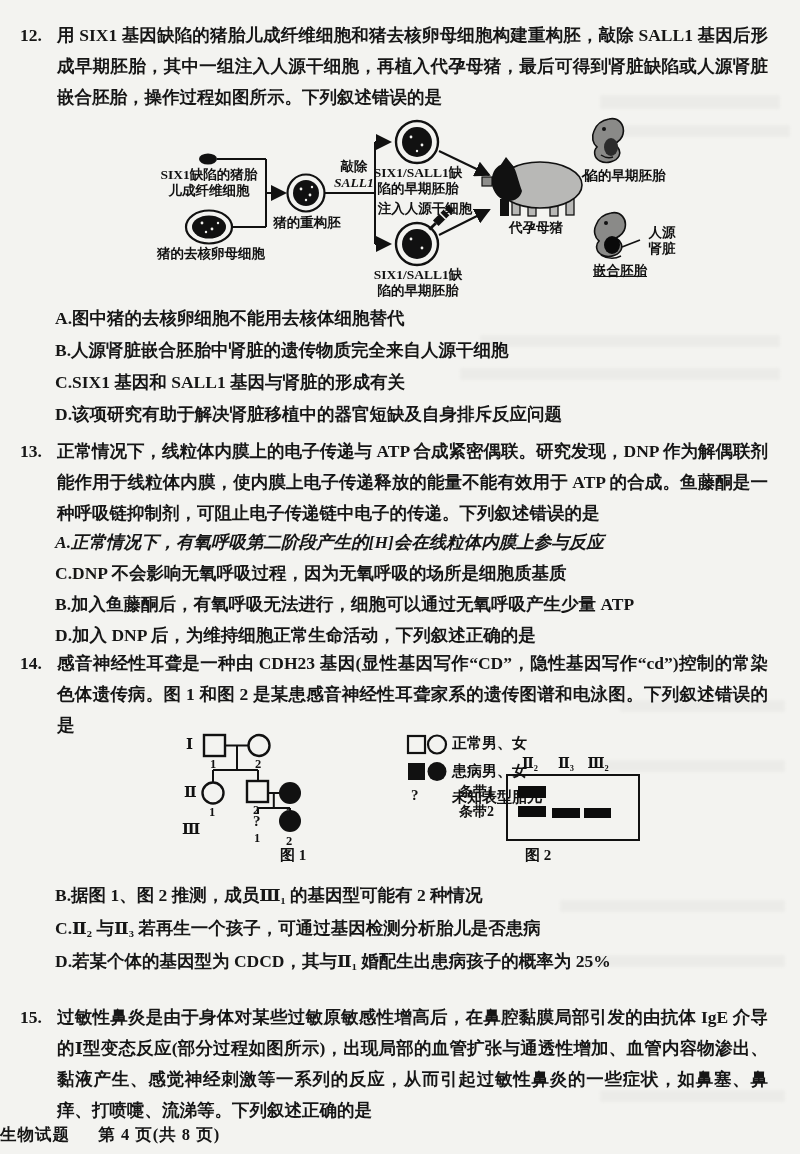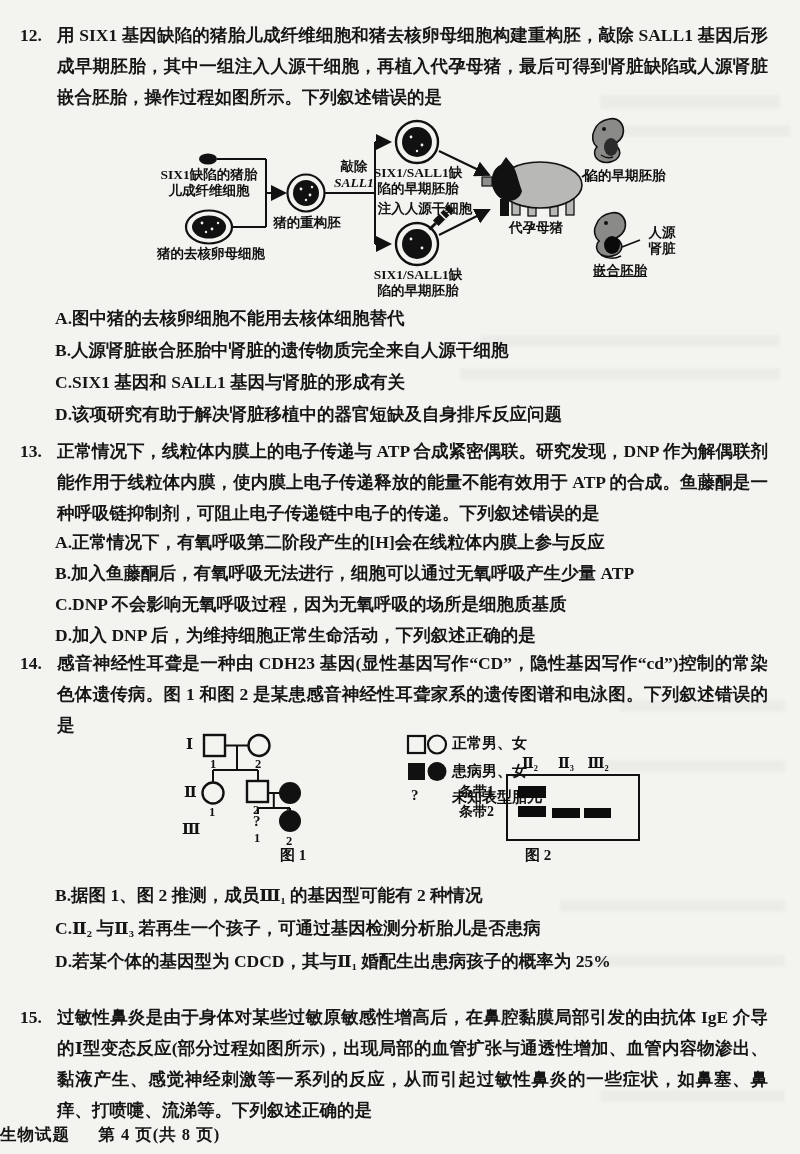--- a/index.html
+++ b/index.html
@@ -172,23 +172,23 @@
     <div class="opt-row" style="height:32px;line-height:32px;"><span>B.</span><span>人源肾脏嵌合胚胎中肾脏的遗传物质完全来自人源干细胞</span></div>
     <div class="opt-row" style="height:32px;line-height:32px;"><span>C.</span><span>SIX1 基因和 SALL1 基因与肾脏的形成有关</span></div>
     <div class="opt-row" style="height:32px;line-height:32px;"><span>D.</span><span>该项研究有助于解决肾脏移植中的器官短缺及自身排斥反应问题</span></div>
   </div>
 
   <div class="stem" style="top:436px;">
     <span class="qnum">13.</span>
     <span>正常情况下，线粒体内膜上的电子传递与 ATP 合成紧密偶联。研究发现，DNP 作为解偶联剂能作用于线粒体内膜，使内膜上电子传递释放的能量不能有效用于 ATP 的合成。鱼藤酮是一种呼吸链抑制剂，可阻止电子传递链中电子的传递。下列叙述错误的是</span>
   </div>
   <div class="optlist" style="top:527px;">
-    <div class="opt-row" style="height:31px;line-height:31px;"><span>A.</span><span>正常情况下，有氧呼吸第二阶段产生的[H]会在线粒体内膜上参与反应</span></div>
+    <div class="opt-row" style="height:31px;line-height:31px;font-style:italic;"><span>A.</span><span>正常情况下，有氧呼吸第二阶段产生的[H]会在线粒体内膜上参与反应</span></div>
+    <div class="opt-row" style="height:31px;line-height:31px;"><span>C.</span><span>DNP 不会影响无氧呼吸过程，因为无氧呼吸的场所是细胞质基质</span></div>
     <div class="opt-row" style="height:31px;line-height:31px;"><span>B.</span><span>加入鱼藤酮后，有氧呼吸无法进行，细胞可以通过无氧呼吸产生少量 ATP</span></div>
-    <div class="opt-row" style="height:31px;line-height:31px;"><span>C.</span><span>DNP 不会影响无氧呼吸过程，因为无氧呼吸的场所是细胞质基质</span></div>
     <div class="opt-row" style="height:31px;line-height:31px;"><span>D.</span><span>加入 DNP 后，为维持细胞正常生命活动，下列叙述正确的是</span></div>
   </div>
 
   <div class="stem" style="top:648px;">
     <span class="qnum">14.</span>
     <span>感音神经性耳聋是一种由 CDH23 基因(显性基因写作“CD”，隐性基因写作“cd”)控制的常染色体遗传病。图 1 和图 2 是某患感音神经性耳聋家系的遗传图谱和电泳图。下列叙述错误的是</span>
   </div>
 
   <div style="position:absolute;left:180px;top:730px;width:430px;height:145px;">
     <svg width="430" height="145" viewBox="0 0 430 145">

